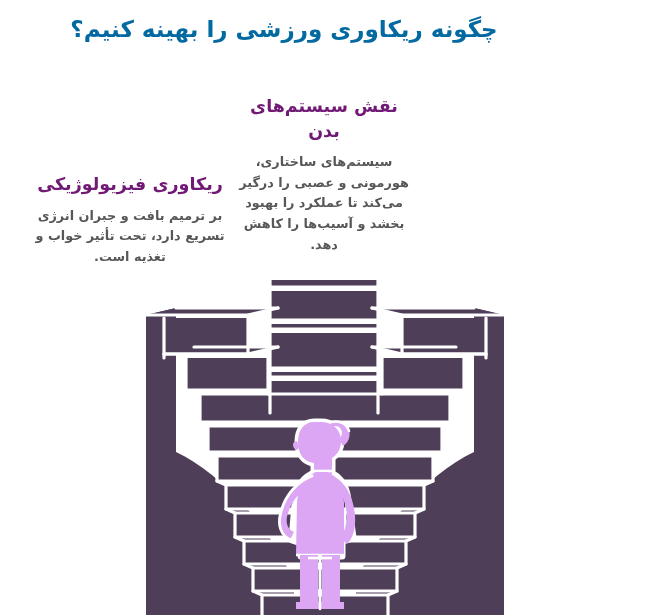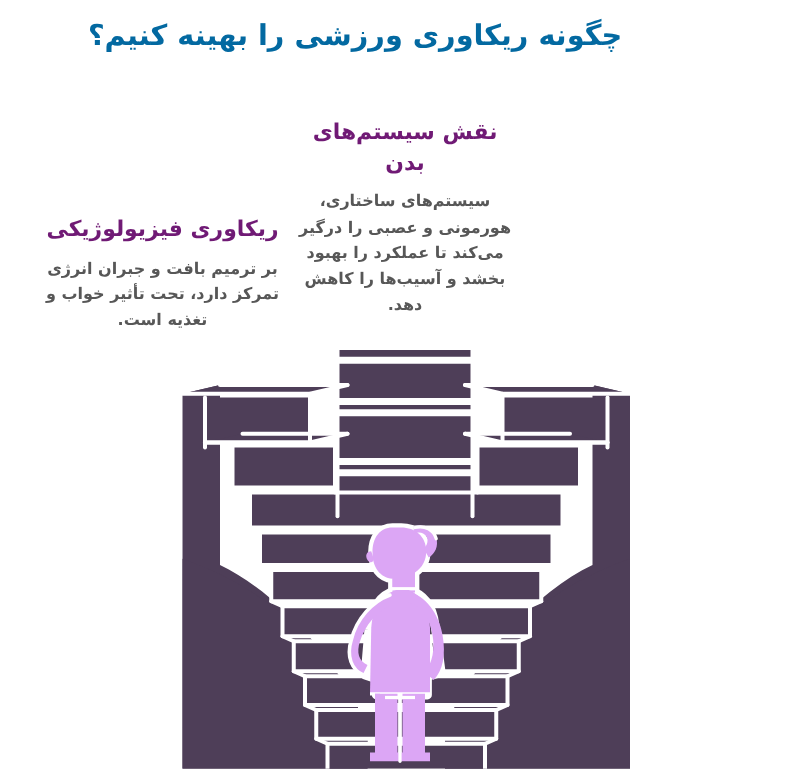--- a/index.html
+++ b/index.html
@@ -92,21 +92,21 @@
 </style>
 </head>
 <body>
 
 <div id="page-root">
 
   <div class="page-title">چگونه ریکاوری ورزشی را بهینه کنیم؟</div>
 
   <div class="block" id="block-left">
     <h2 class="block-heading">ریکاوری فیزیولوژیکی</h2>
-    <p class="block-body">بر ترمیم بافت و جبران انرژی تمرکز دارد، تحت تأثیر خواب و تغذیه است.</p>
+    <p class="block-body">بر ترمیم بافت و جبران انرژی تسریع دارد، تحت تأثیر خواب و تغذیه است.</p>
   </div>
 
   <div class="block" id="block-center">
     <h2 class="block-heading">نقش سیستم‌های بدن</h2>
     <p class="block-body">سیستم‌های ساختاری، هورمونی و عصبی را درگیر می‌کند تا عملکرد را بهبود بخشد و آسیب‌ها را کاهش دهد.</p>
   </div>
 
 
   <div id="illustration">
     <svg viewBox="0 0 414 343" xmlns="http://www.w3.org/2000/svg" aria-hidden="true">

